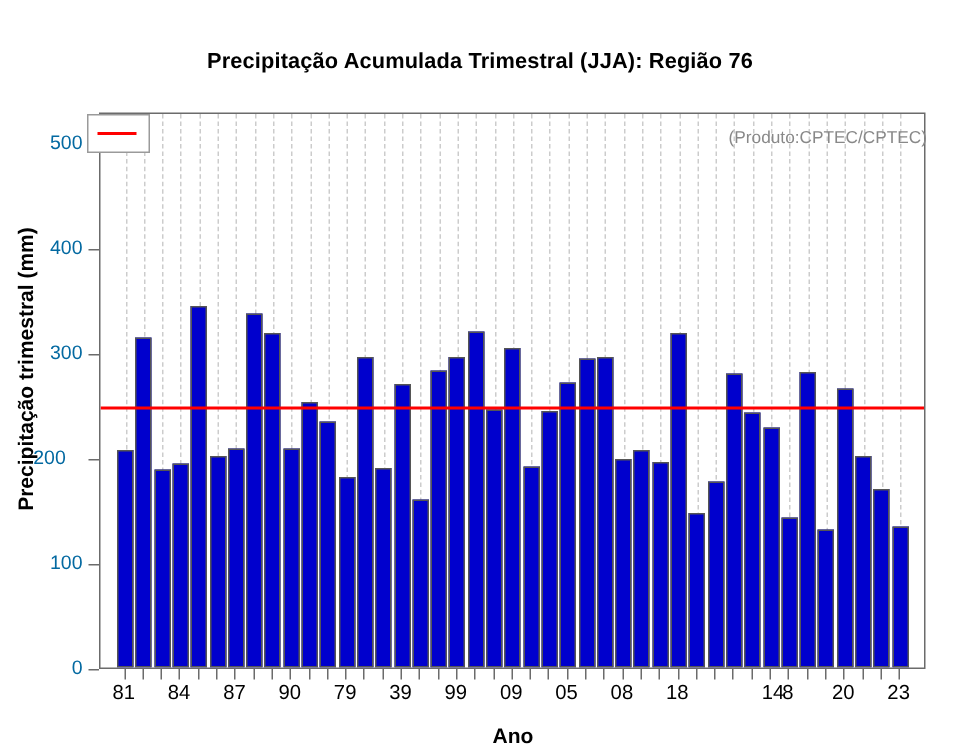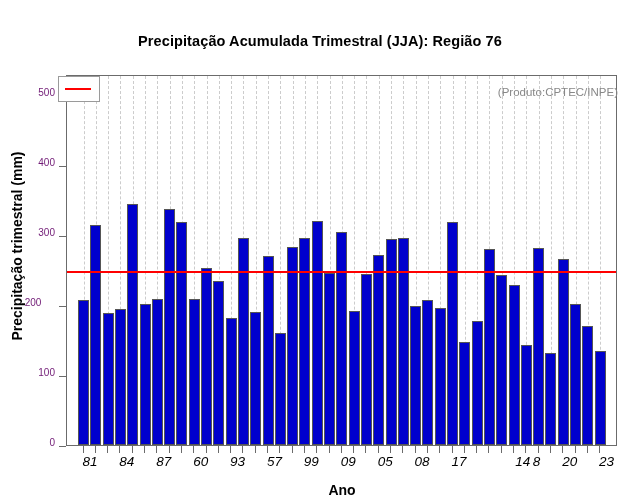--- a/index.html
+++ b/index.html
@@ -77,39 +77,38 @@
     position: absolute;
     left: -7px;
     width: 7px;
     height: 0;
     border-top: 1px solid #6b6b6b;
   }
   .ytick-label {
     position: absolute;
     width: 44px;
     text-align: right;
-    font-size: 10px;
-    color: #701a75;
+    font-size: 13px;
+    color: #0369a1;
   }
   .xtick {
     position: absolute;
     top: 430px;
     width: 0;
     height: 7px;
     border-left: 1px solid #6b6b6b;
   }
   .xtick-label {
     position: absolute;
     top: 438px;
     width: 30px;
     margin-left: -15px;
-    text-align: right;
+    text-align: center;
     font-size: 13.5px;
     color: #000000;
-    font-style: italic;
   }
   .axis-title-x {
     position: absolute;
     left: 0;
     top: 466px;
     width: 640px;
     text-align: center;
     font-size: 14px;
     font-weight: bold;
     color: #000000;
@@ -283,49 +282,49 @@
       <div class="xtick" style="left: 107.1px;"></div>
       <div class="xtick" style="left: 119.4px;"></div>
       <div class="xtick-label" style="left: 119.4px;">84</div>
       <div class="xtick" style="left: 131.7px;"></div>
       <div class="xtick" style="left: 144px;"></div>
       <div class="xtick" style="left: 156.3px;"></div>
       <div class="xtick-label" style="left: 156.3px;">87</div>
       <div class="xtick" style="left: 168.6px;"></div>
       <div class="xtick" style="left: 180.9px;"></div>
       <div class="xtick" style="left: 193.2px;"></div>
-      <div class="xtick-label" style="left: 193.2px;">60</div>
+      <div class="xtick-label" style="left: 193.2px;">90</div>
       <div class="xtick" style="left: 205.5px;"></div>
       <div class="xtick" style="left: 217.8px;"></div>
       <div class="xtick" style="left: 230.1px;"></div>
-      <div class="xtick-label" style="left: 230.1px;">93</div>
+      <div class="xtick-label" style="left: 230.1px;">79</div>
       <div class="xtick" style="left: 242.4px;"></div>
       <div class="xtick" style="left: 254.7px;"></div>
       <div class="xtick" style="left: 267px;"></div>
-      <div class="xtick-label" style="left: 267px;">57</div>
+      <div class="xtick-label" style="left: 267px;">39</div>
       <div class="xtick" style="left: 279.3px;"></div>
       <div class="xtick" style="left: 291.6px;"></div>
       <div class="xtick" style="left: 303.9px;"></div>
       <div class="xtick-label" style="left: 303.9px;">99</div>
       <div class="xtick" style="left: 316.2px;"></div>
       <div class="xtick" style="left: 328.5px;"></div>
       <div class="xtick" style="left: 340.8px;"></div>
       <div class="xtick-label" style="left: 340.8px;">09</div>
       <div class="xtick" style="left: 353.1px;"></div>
       <div class="xtick" style="left: 365.4px;"></div>
       <div class="xtick" style="left: 377.7px;"></div>
       <div class="xtick-label" style="left: 377.7px;">05</div>
       <div class="xtick" style="left: 390px;"></div>
       <div class="xtick" style="left: 402.3px;"></div>
       <div class="xtick" style="left: 414.6px;"></div>
       <div class="xtick-label" style="left: 414.6px;">08</div>
       <div class="xtick" style="left: 426.9px;"></div>
       <div class="xtick" style="left: 439.2px;"></div>
       <div class="xtick" style="left: 451.5px;"></div>
-      <div class="xtick-label" style="left: 451.5px;">17</div>
+      <div class="xtick-label" style="left: 451.5px;">18</div>
       <div class="xtick" style="left: 463.8px;"></div>
       <div class="xtick" style="left: 476.1px;"></div>
       <div class="xtick" style="left: 488.4px;"></div>
       <div class="xtick-label" style="left: 488.4px; margin-left: 12px;">14</div>
       <div class="xtick" style="left: 500.7px;"></div>
       <div class="xtick" style="left: 513px;"></div>
       <div class="xtick" style="left: 525.3px;"></div>
       <div class="xtick-label" style="left: 525.3px;">8</div>
       <div class="xtick" style="left: 537.6px;"></div>
       <div class="xtick" style="left: 549.9px;"></div>
@@ -334,17 +333,17 @@
       <div class="xtick" style="left: 574.5px;"></div>
       <div class="xtick" style="left: 586.8px;"></div>
       <div class="xtick" style="left: 599.1px;"></div>
       <div class="xtick-label" style="left: 599.1px;">23</div>
     </div>
 
   <div class="legend-box">
     <span class="legend-swatch"></span>
   </div>
 
-  <div class="source-note">(Produto:CPTEC/INPE)</div>
+  <div class="source-note">(Produto:CPTEC/CPTEC)</div>
 
   <div class="axis-title-x">Ano</div>
 
 </div>
 
 </body></html>

